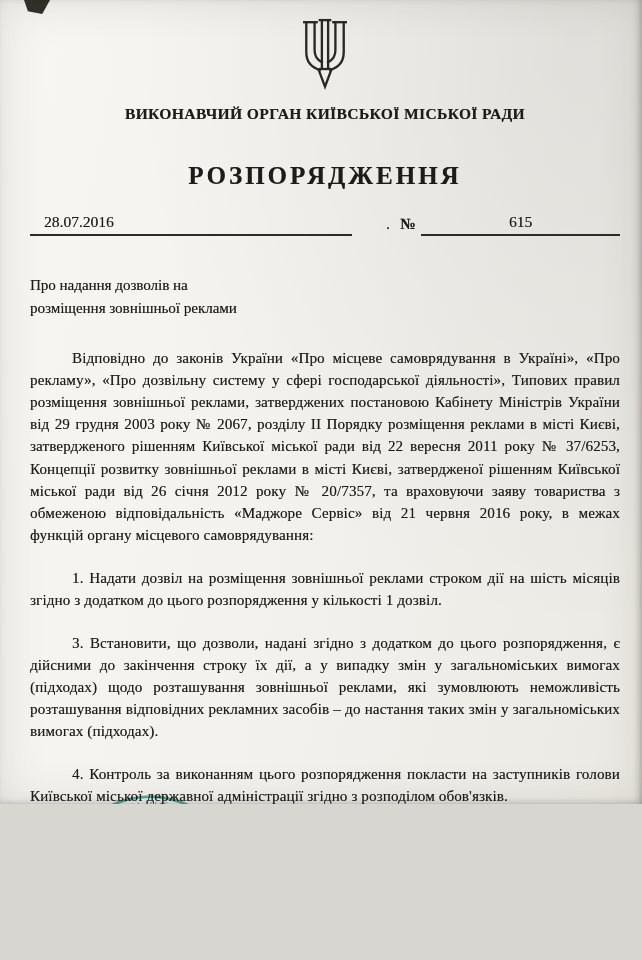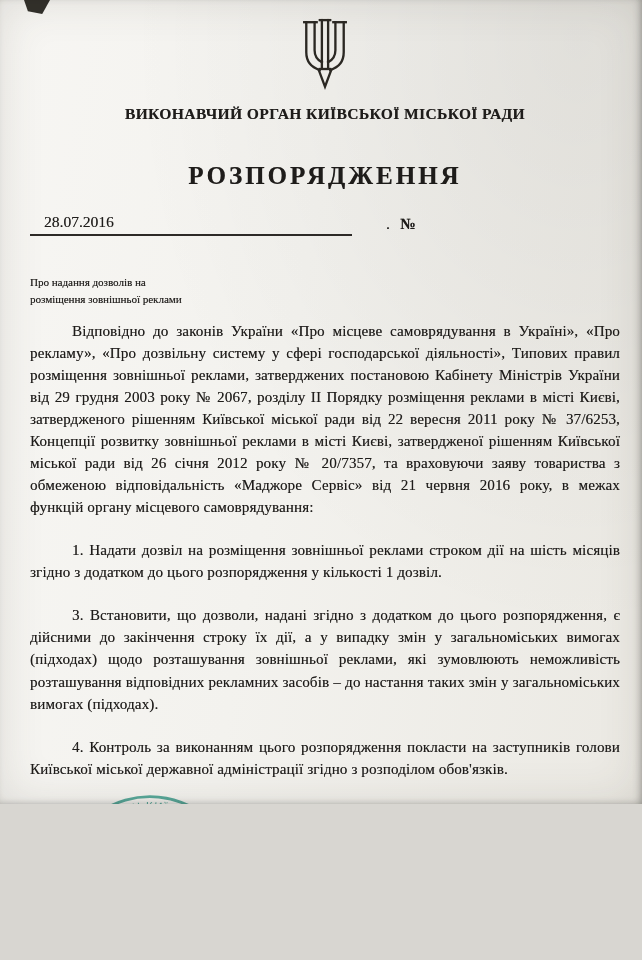--- a/index.html
+++ b/index.html
@@ -26,22 +26,22 @@
     clip-path: polygon(0 0, 100% 0, 70% 100%, 15% 80%);
   }
   .emblem { display:block; margin:10px auto 4px auto; }
   .org-name { text-align:center; font-weight:bold; font-size:15.5px; letter-spacing:.4px; line-height:2.05; margin-top:4px; }
   .doc-type { text-align:center; font-weight:bold; font-size:25px; letter-spacing:3px; margin-top:32px; }
   .ref-line { display:flex; align-items:flex-end; margin-top:20px; font-size:15.5px; height:26px; }
   .ref-left { width:322px; border-bottom:2px solid #2d2a27; padding:0 0 3px 14px; }
   .ref-dot { margin-left:34px; padding-bottom:3px; }
   .ref-no  { margin-left:10px; padding-bottom:3px; font-weight:bold; }
   .ref-right { flex:1; border-bottom:2px solid #2d2a27; text-align:center; padding-bottom:3px; margin-left:6px; }
-  .subject { margin-top:38px; font-size:11px; line-height:1.55; }
-  .para { margin-top:12px; font-size:15px; line-height:1.47; text-align:justify; text-indent:42px; letter-spacing:.15px; }
+  .subject { margin-top:38px; font-size:15px; line-height:1.55; }
+  .para { margin-top:27px; font-size:15px; line-height:1.47; text-align:justify; text-indent:42px; letter-spacing:.15px; }
   .para.item { margin-top:21px; }
   .sig-row { display:flex; justify-content:space-between; margin-top:44px; font-size:15.5px; padding:0 38px 0 16px; }
   .stamp {
     position:absolute; left:56px; top:792px; width:188px; height:188px;
     transform:rotate(-16deg);
     opacity:.78;
     mix-blend-mode:multiply;
     z-index:5;
     text-shadow:none;
   }
@@ -75,20 +75,23 @@
   </div>
 
   <div class="doc-type">РОЗПОРЯДЖЕННЯ</div>
 
   <div class="ref-line">
     <div class="ref-left">
       <span>28.07.2016</span>
     </div>
     <span class="ref-dot">.</span>
     <span class="ref-no">№</span>
+    <div class="ref-right">
+      <span>615</span>
+    </div>
   </div>
 
   <div class="subject">
     <div>Про надання дозволів на</div>
     <div>розміщення зовнішньої реклами</div>
   </div>
 
   <p class="para">Відповідно до законів України «Про місцеве самоврядування в Україні», «Про рекламу», «Про дозвільну систему у сфері господарської діяльності», Типових правил розміщення зовнішньої реклами, затверджених постановою Кабінету Міністрів України від 29 грудня 2003 року № 2067, розділу II Порядку розміщення реклами в місті Києві, затвердженого рішенням Київської міської ради від 22 вересня 2011 року № 37/6253, Концепції розвитку зовнішньої реклами в місті Києві, затвердженої рішенням Київської міської ради від 26 січня 2012 року № 20/7357, та враховуючи заяву товариства з обмеженою відповідальність «Маджоре Сервіс» від 21 червня 2016 року, в межах функцій органу місцевого самоврядування:</p>
 
   <p class="para item">1. Надати дозвіл на розміщення зовнішньої реклами строком дії на шість місяців згідно з додатком до цього розпорядження у кількості 1 дозвіл.</p>

